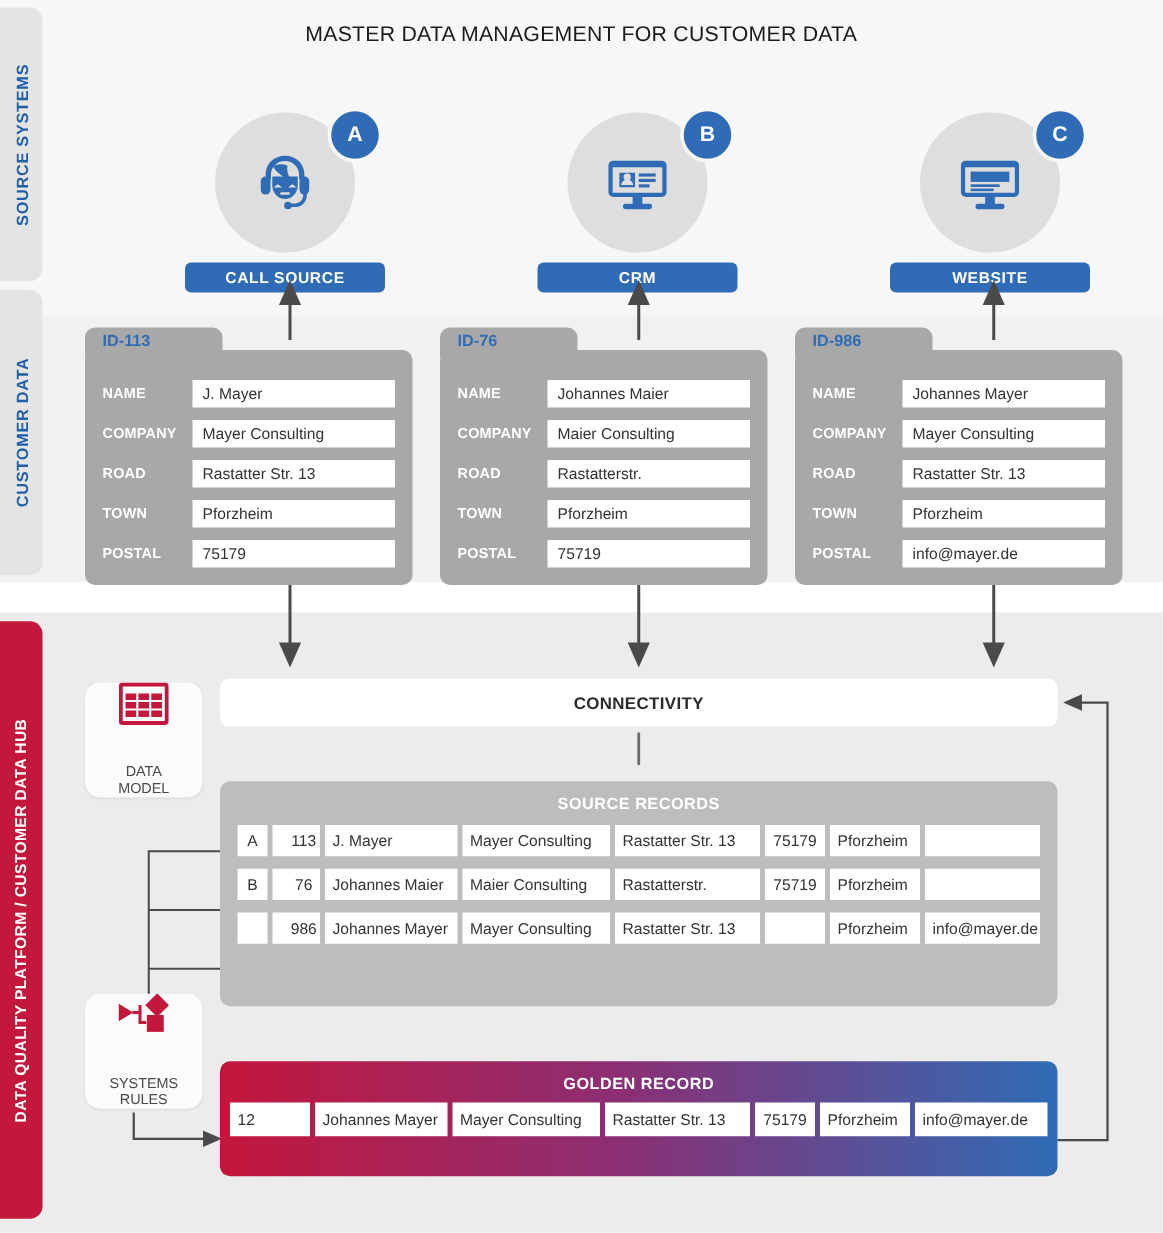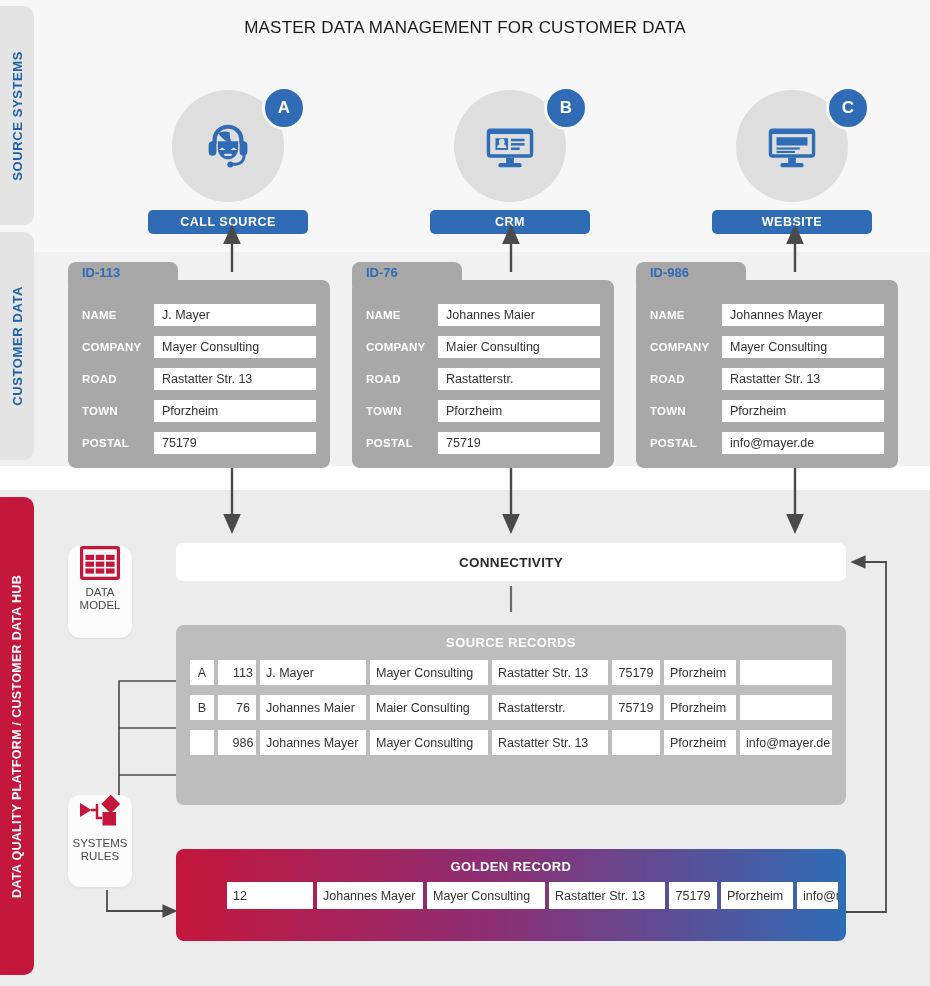--- a/index.html
+++ b/index.html
@@ -83,22 +83,22 @@
   }
   .c1{left:68px;top:280px;}
   .c2{left:352px;top:280px;}
   .c3{left:636px;top:280px;}
 
   
   .arrows{position:absolute;inset:0;pointer-events:none;}
 
   
   .iconcard{
-    position:absolute;width:64px;height:92px;background:#fbfbfb;border-radius:12px;
-    display:flex;flex-direction:column;align-items:center;justify-content:flex-start;
+    position:absolute;width:94px;height:92px;background:#fbfbfb;border-radius:12px;
+    display:flex;flex-direction:column;align-items:center;justify-content:space-between;
     box-shadow:0 1px 2px rgba(0,0,0,.08);
   }
   .iconcard .lbl{
     margin-top:6px;text-align:center;color:#4a4a4a;font-size:11.5px;line-height:13px;
   }
   .ic-datamodel{left:68px;top:546px;}
   .ic-rules{left:68px;top:795px;}
 
   .connectivity{
     position:absolute;left:176px;top:543px;width:670px;height:38px;background:#fff;
@@ -126,21 +126,21 @@
   .cl-src{flex:none;width:24px;justify-content:center;padding-left:0;}
   .cl-id{flex:none;width:38px;justify-content:center;padding-left:12px;}
   .cl-name{flex:none;width:106px;}
   .cl-company{flex:none;width:118px;}
   .cl-road{flex:none;width:116px;}
   .cl-postal{flex:none;width:48px;justify-content:center;padding-left:0;}
   .cl-town{flex:none;width:72px;}
   .cl-email{flex:1;}
   .gold-row{display:flex;gap:4px;padding:0 8px;margin-top:8px;}
   .gold-row .cell{height:27px;}
-  .g-id{flex:none;width:86px;margin-left:43px;}
+  .g-id{flex:none;width:64px;}
   .g-name{flex:none;width:106px;}
   .g-company{flex:none;width:118px;}
   .g-road{flex:none;width:116px;}
   .g-postal{flex:none;width:48px;justify-content:center;padding-left:0;}
   .g-town{flex:none;width:72px;}
   .g-email{flex:1;}
 </style>
 </head>
 <body>
 

